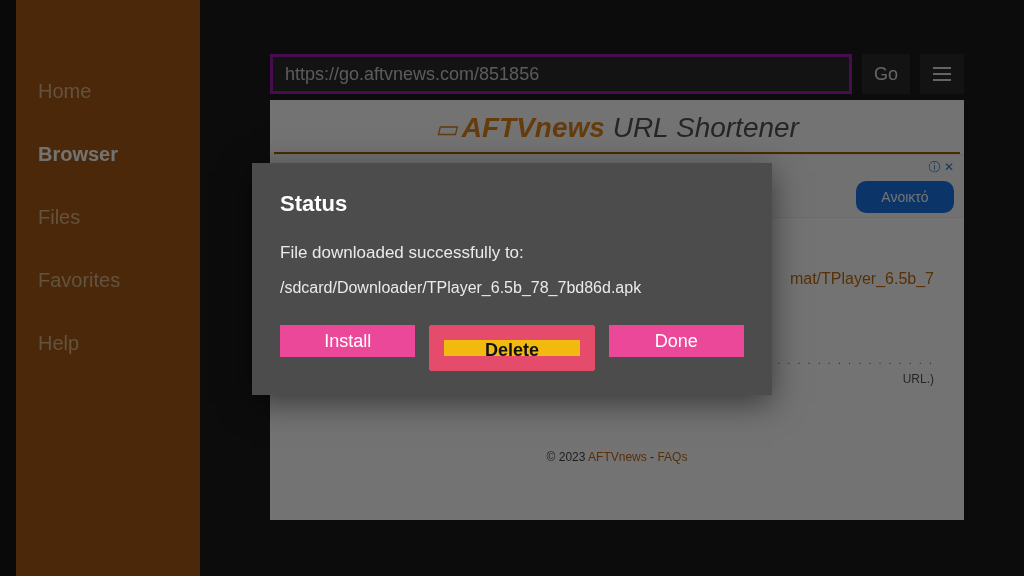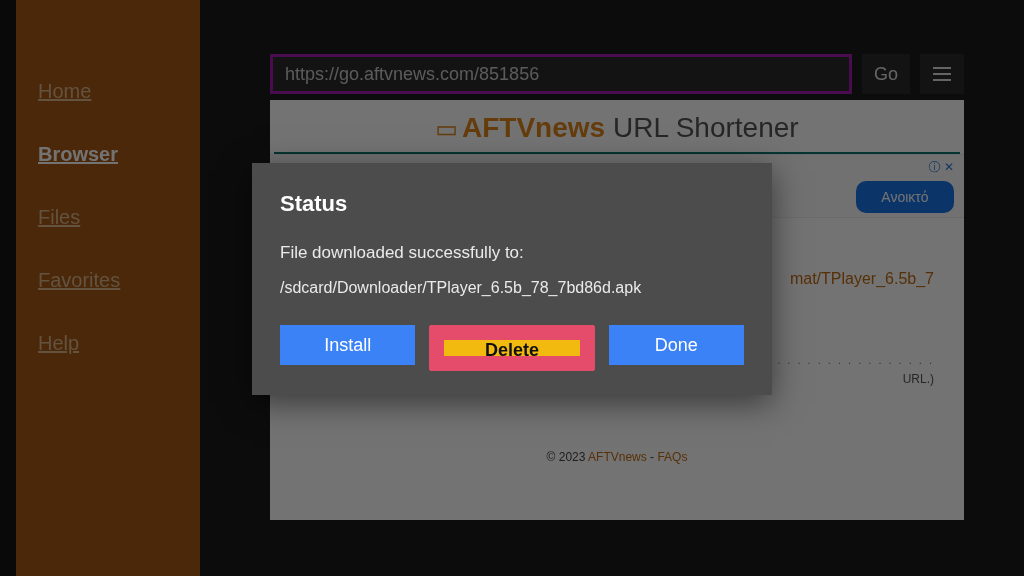--- a/index.html
+++ b/index.html
@@ -15,21 +15,20 @@
     left: 16px; top: 0;
     width: 184px; height: 576px;
     background: #a75a16;
     padding-top: 60px;
   }
   .sidebar-item {
     padding: 20px 22px;
     font-size: 20px;
     color: #d9b68b;
     cursor: pointer;
-    text-decoration: underline;
   }
   .sidebar-item.active {
     color: #ffffff;
     font-weight: bold;
   }
   
   .main {
     position: absolute;
     left: 200px; top: 0; right: 0; bottom: 0;
     background: #1b1b1b;
@@ -72,22 +71,23 @@
     margin-top: 6px;
     height: 420px;
     background: #ffffff;
     overflow: hidden;
   }
   .wv-title {
     text-align: center;
     font-size: 28px;
     color: #333;
     padding: 12px 0 8px;
-    border-bottom: 2px solid #0f766e;
+    border-bottom: 2px solid #a16207;
     margin: 0 4px 0 4px;
+    font-style: italic;
   }
   .wv-title .brand { color: #e0851a; font-weight: bold; }
   .wv-title .tv-icon { color:#e0851a; font-size:24px; margin-right:4px; }
   .wv-title .rest { color: #555; font-weight: normal; }
   .ad-strip {
     position: relative;
     height: 64px;
     background: #fafafa;
     border-top: 1px solid #eee;
     border-bottom: 1px solid #eee;
@@ -150,22 +150,22 @@
   }
   .dlg-path {
     color: #eaeaea; font-size: 16px; margin-bottom: 28px;
     word-break: break-all;
   }
   .dlg-buttons {
     display: flex; gap: 14px;
   }
   .dlg-btn {
     flex: 1;
-    height: 40px;
-    background: #3b82f6;
+    height: 32px;
+    background: #ec4899;
     border: none;
     color: #fff;
     font-size: 18px;
   }
   .dlg-btn.focused-wrap {
     padding: 15px;
     background: #e54b6a;
     border-radius: 2px;
     height: 46px;
     display:flex;

